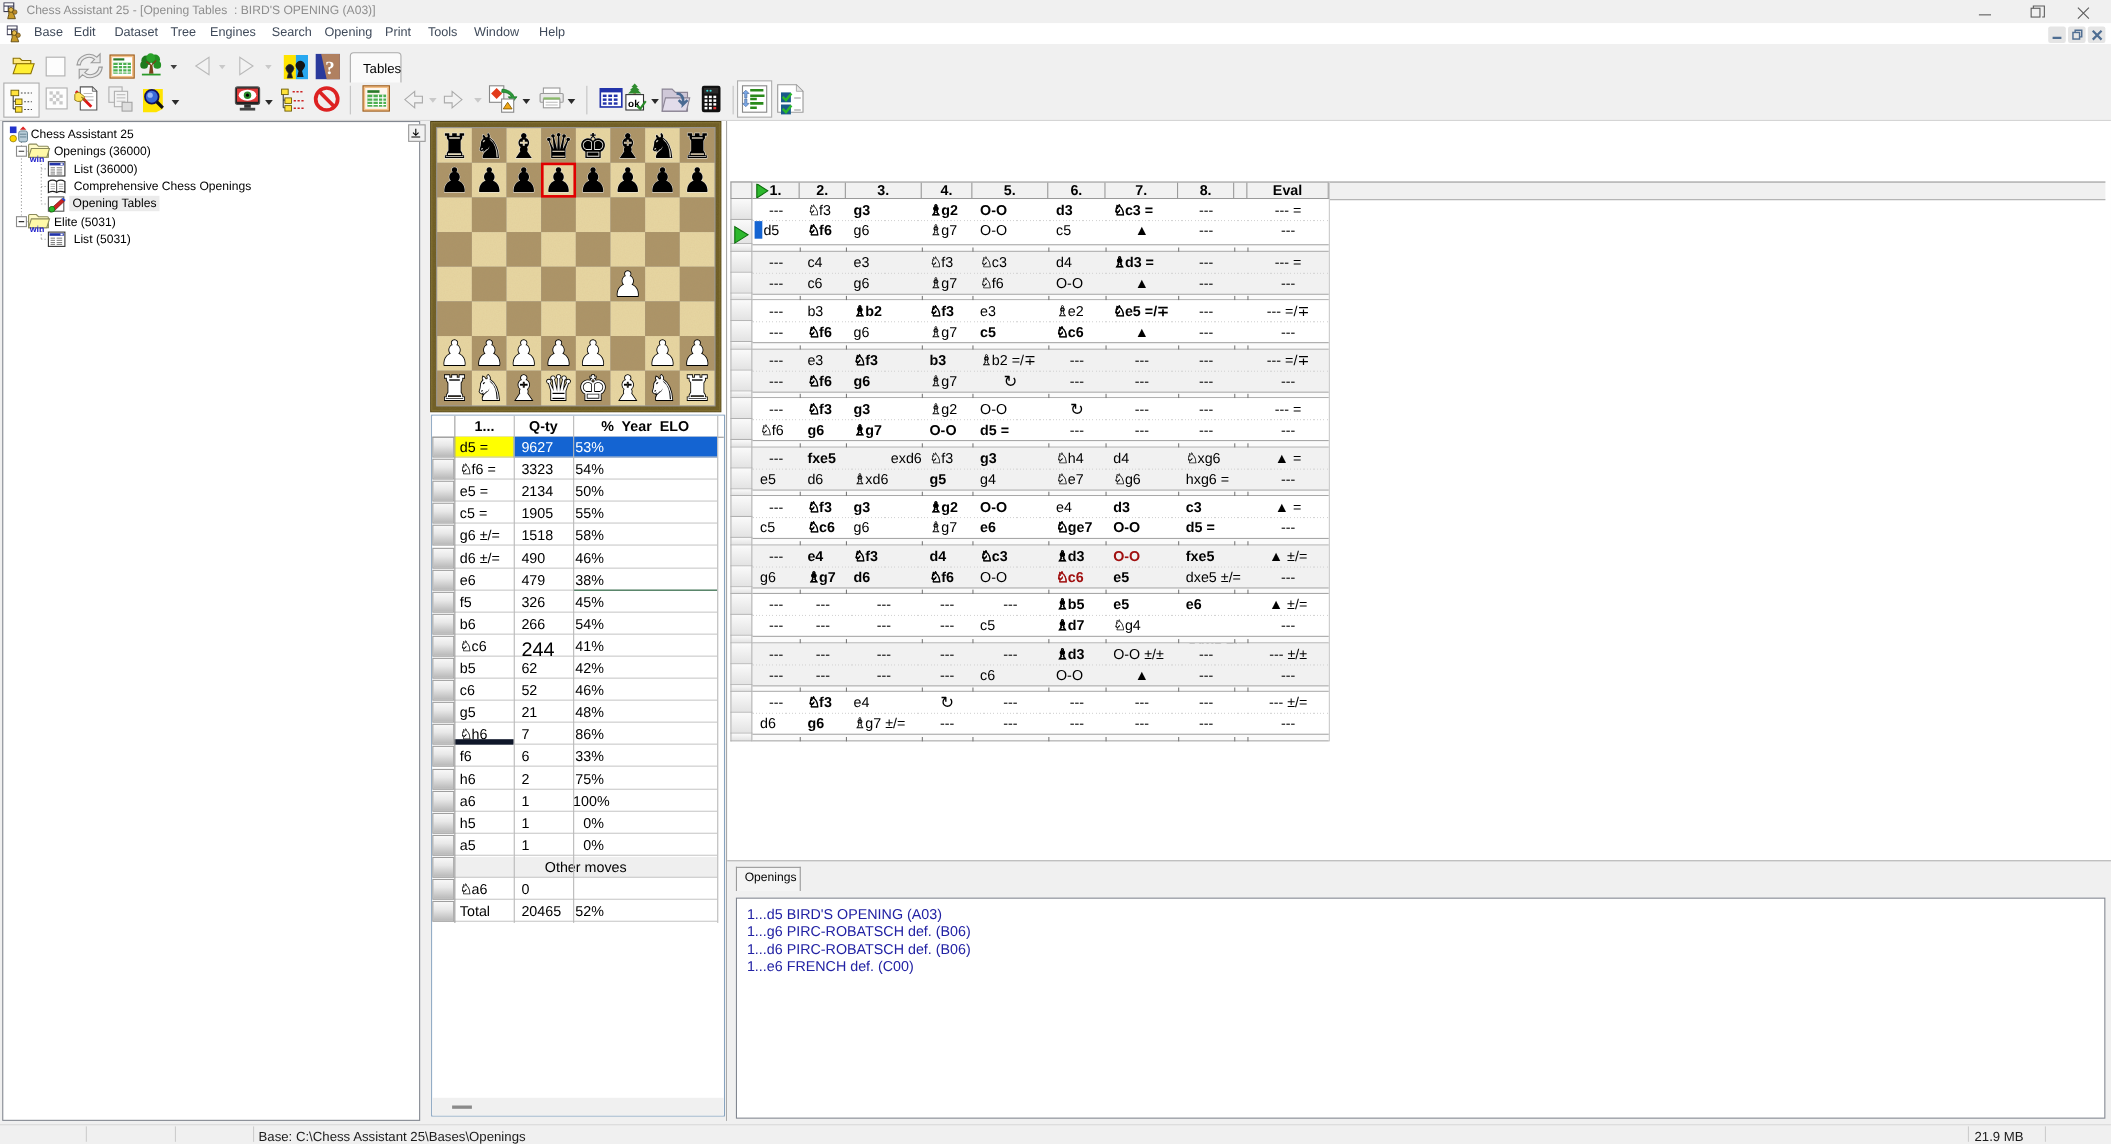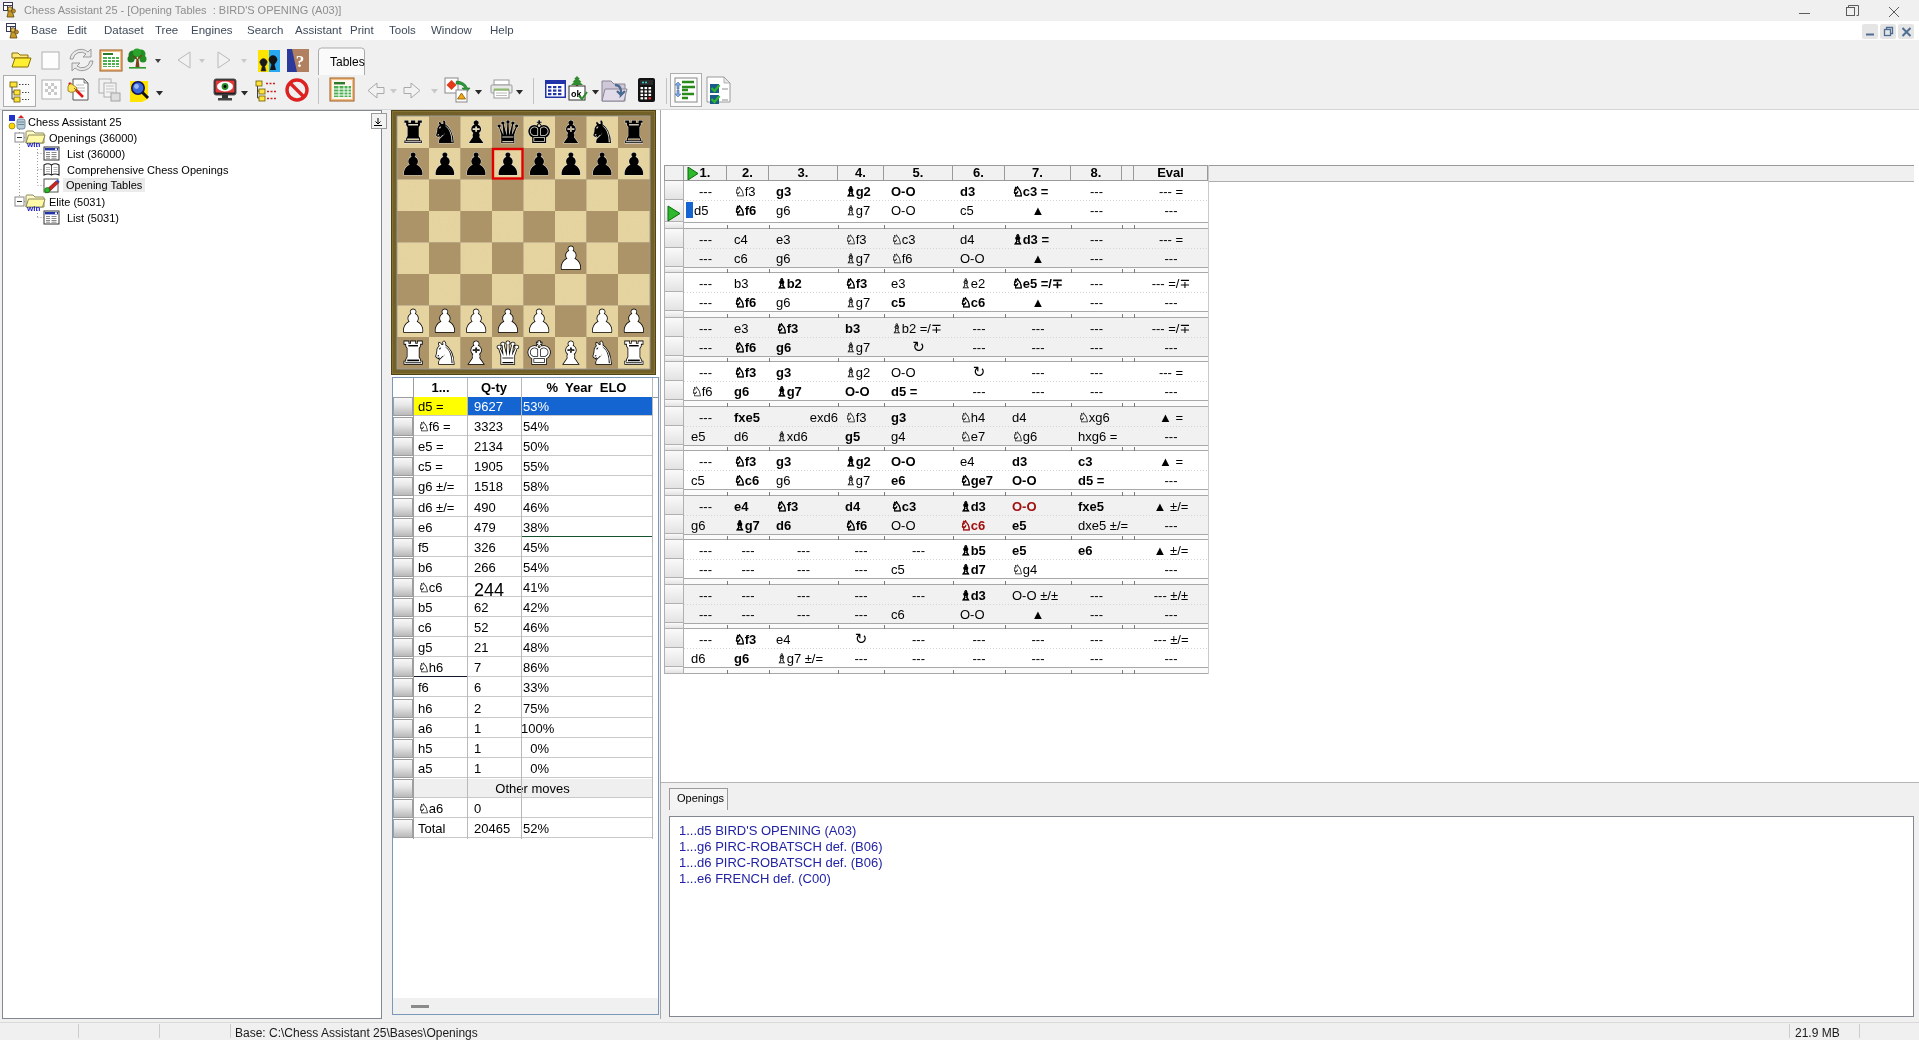--- a/index.html
+++ b/index.html
@@ -36,21 +36,21 @@
 </g>
 </svg>
 
 <div class="abs" id="menubar"></div>
 <div class="abs mitem" style="left:31px;">Base</div>
 <div class="abs mitem" style="left:67px;">Edit</div>
 <div class="abs mitem" style="left:104px;">Dataset</div>
 <div class="abs mitem" style="left:155px;">Tree</div>
 <div class="abs mitem" style="left:191px;">Engines</div>
 <div class="abs mitem" style="left:247px;">Search</div>
-<div class="abs mitem" style="left:295px;">Assistant</div>
+<div class="abs mitem" style="left:295px;">Opening</div>
 <div class="abs mitem" style="left:350px;">Print</div>
 <div class="abs mitem" style="left:389px;">Tools</div>
 <div class="abs mitem" style="left:431px;">Window</div>
 <div class="abs mitem" style="left:490px;">Help</div>
 
 <div class="abs" style="left:1862px;top:24px;width:16px;height:15px;background:#e5e5e5;border-radius:2px;"></div>
 <div class="abs" style="left:1880px;top:24px;width:16px;height:15px;background:#e5e5e5;border-radius:2px;"></div>
 <div class="abs" style="left:1898px;top:24px;width:16px;height:15px;background:#e5e5e5;border-radius:2px;"></div>
 <svg class="abs" style="left:1862px;top:24px" width="54" height="15" viewBox="0 0 54 15">
 <g stroke="#4e6d92" stroke-width="2" fill="none">
@@ -665,21 +665,21 @@
 <div class="abs" style="left:20px;top:260.2px;width:54px;height:19.1px;border-bottom:1px solid #c9c9c9;box-sizing:border-box;">
         <span style="position:absolute;left:5px;top:2px;font-size:13px;">g5</span>
       </div>
 <div class="abs" style="left:74px;top:260.2px;width:54px;height:19.1px;border-bottom:1px solid #c9c9c9;box-sizing:border-box;">
         <span style="position:absolute;left:7px;top:2px;font-size:13px;">21</span>
       </div>
 <div class="abs" style="left:128px;top:260.2px;width:131px;height:19.1px;border-bottom:1px solid #c9c9c9;box-sizing:border-box;">
         <span style="position:absolute;left:0px;top:2px;width:28px;text-align:right;font-size:13px;">48%</span>
       </div>
 <div class="abs" style="left:0;top:280.3px;width:20px;height:19.1px;background:linear-gradient(180deg,#f8f8f8 0%,#e8e8e8 40%,#b9b9b9 100%);border:1px solid #9e9e9e;box-sizing:border-box;"></div>
-<div class="abs" style="left:20px;top:280.3px;width:54px;height:19.1px;border-bottom:1px solid #0f172a;box-sizing:border-box;">
+<div class="abs" style="left:20px;top:280.3px;width:54px;height:19.1px;border-bottom:5px solid #0f172a;box-sizing:border-box;">
         <span style="position:absolute;left:5px;top:2px;font-size:13px;"><span class="fg">♘</span>h6</span>
       </div>
 <div class="abs" style="left:74px;top:280.3px;width:54px;height:19.1px;border-bottom:1px solid #c9c9c9;box-sizing:border-box;">
         <span style="position:absolute;left:7px;top:2px;font-size:13px;">7</span>
       </div>
 <div class="abs" style="left:128px;top:280.3px;width:131px;height:19.1px;border-bottom:1px solid #c9c9c9;box-sizing:border-box;">
         <span style="position:absolute;left:0px;top:2px;width:28px;text-align:right;font-size:13px;">86%</span>
       </div>
 <div class="abs" style="left:0;top:300.4px;width:20px;height:19.1px;background:linear-gradient(180deg,#f8f8f8 0%,#e8e8e8 40%,#b9b9b9 100%);border:1px solid #9e9e9e;box-sizing:border-box;"></div>
 <div class="abs" style="left:20px;top:300.4px;width:54px;height:19.1px;border-bottom:1px solid #c9c9c9;box-sizing:border-box;">

